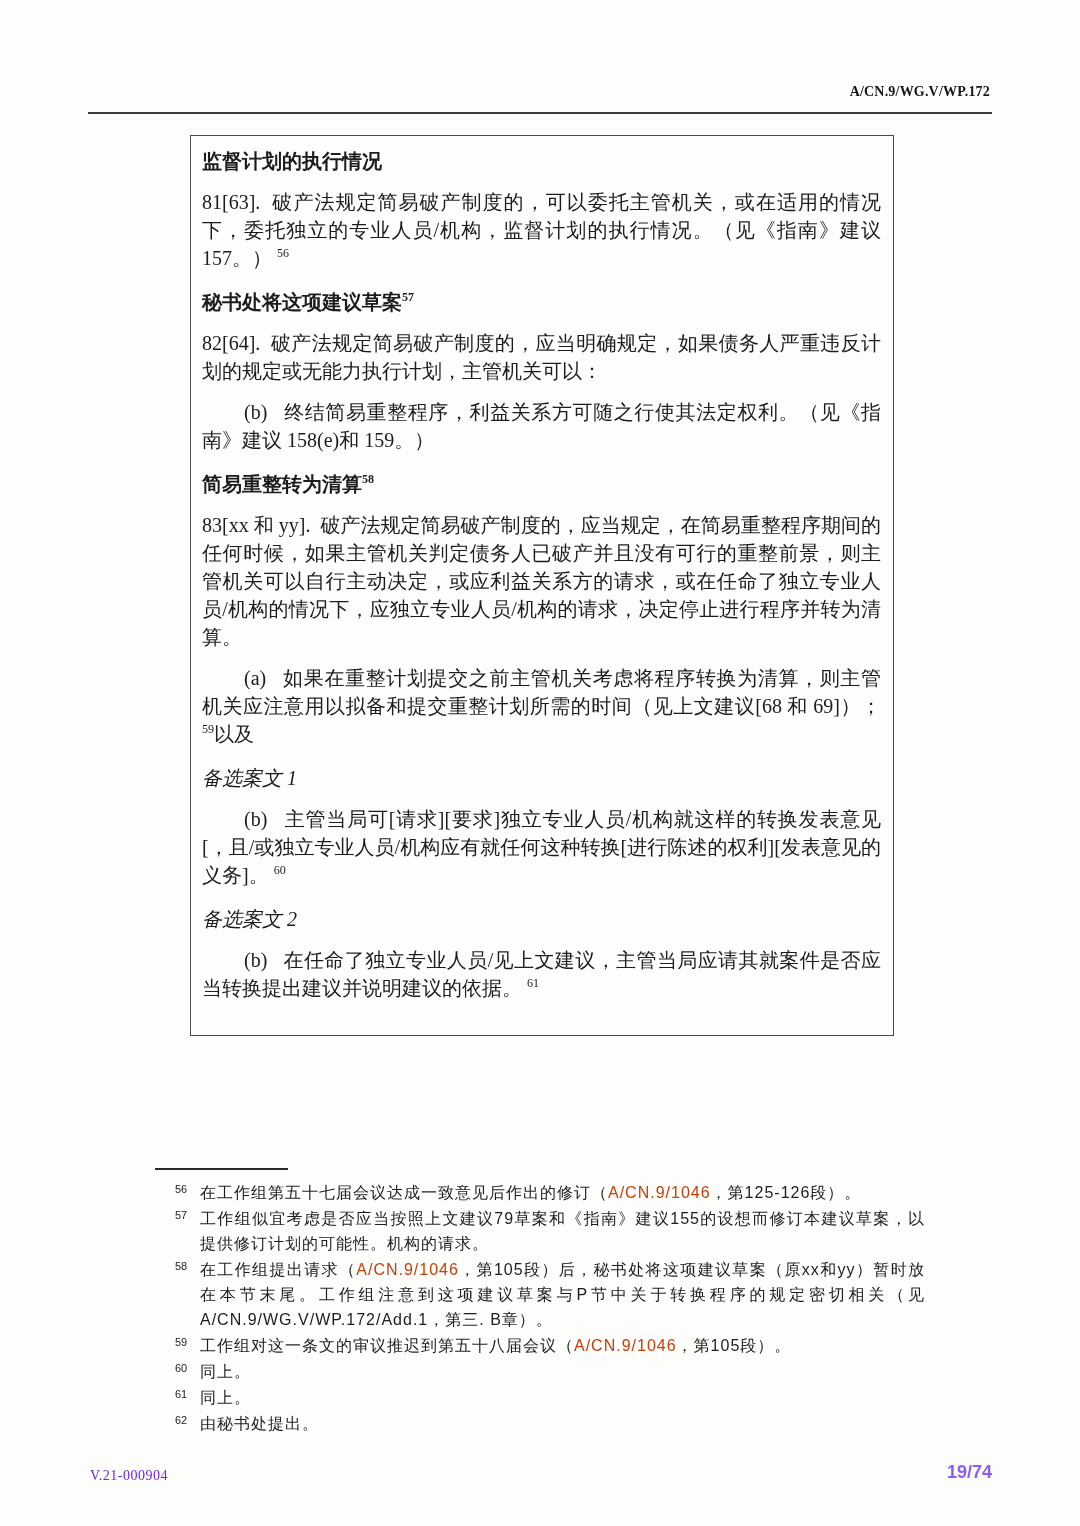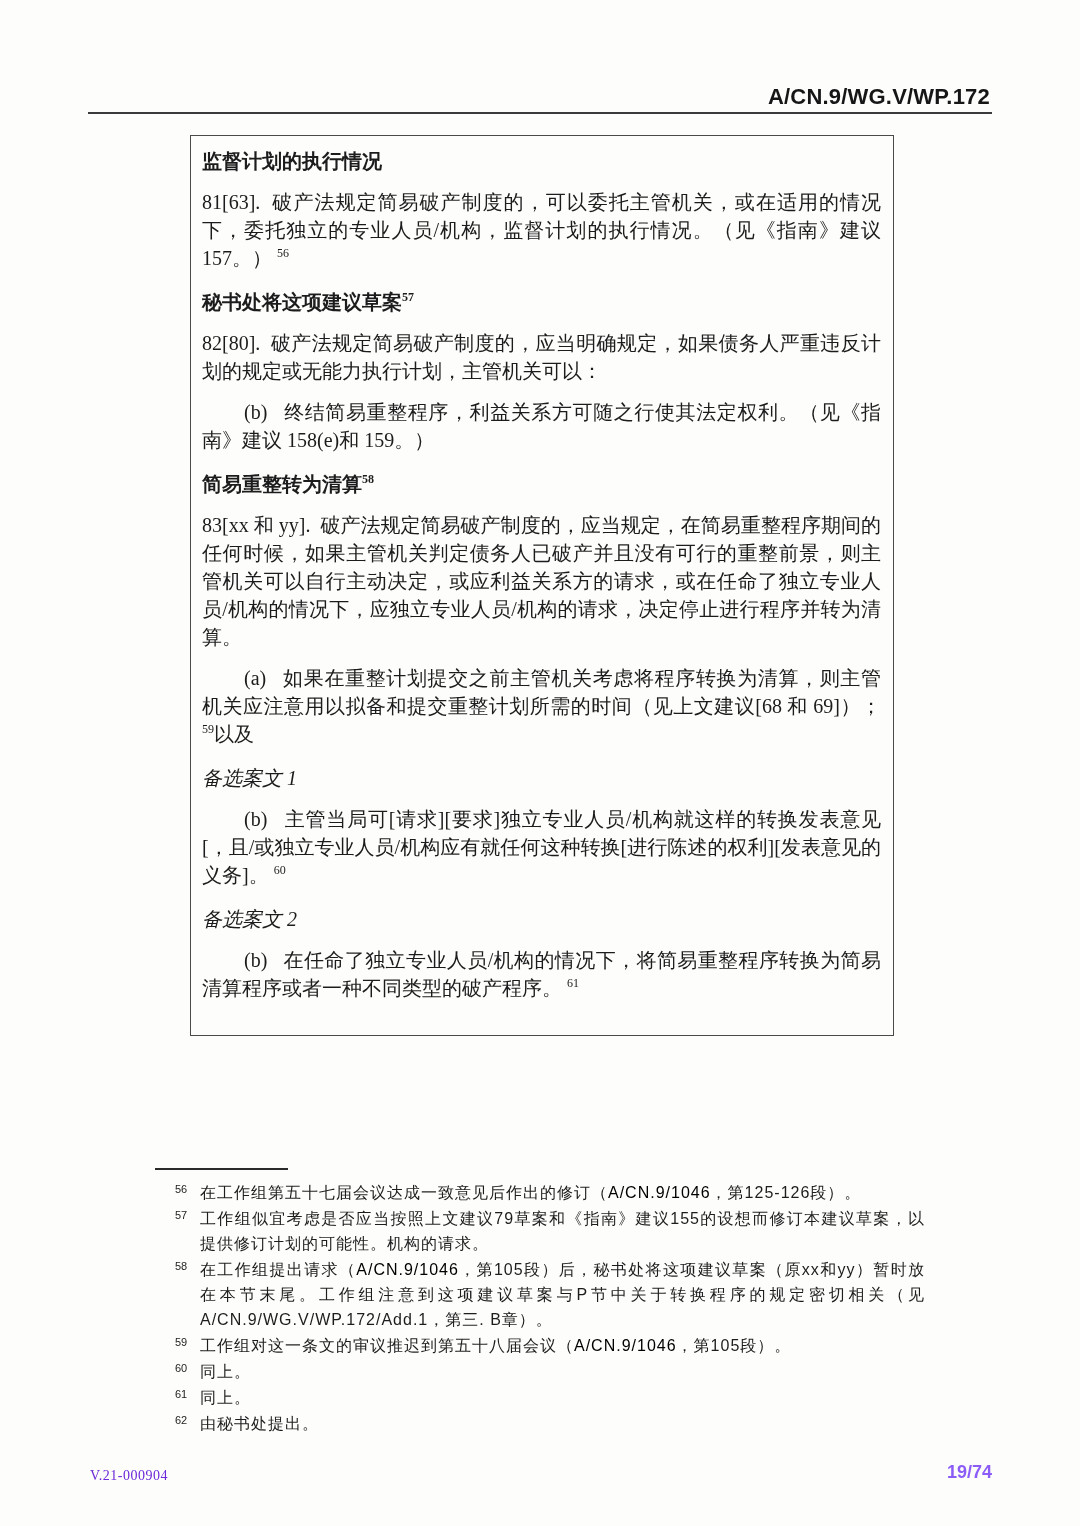--- a/index.html
+++ b/index.html
@@ -6,22 +6,22 @@
   body {
     width: 1080px; height: 1526px;
     position: relative;
     background: #fdfdfc;
     font-family: "Liberation Serif", "DejaVu Serif", serif;
     color: #1c1c1c;
     overflow: hidden;
   }
   .header-symbol {
     position: absolute; top: 84px; right: 90px;
-    font-family: Liberation Sans, sans-serif;
-    font-weight: bold; font-size: 22px; color: #161616;
+    font-family: Liberation Serif, serif;
+    font-weight: bold; font-size: 14px; color: #161616;
     letter-spacing: 0.2px;
     margin-left: 39px;
   }
   .header-rule {
     position: absolute; top: 112px; left: 88px; width: 904px; height: 2px;
     background: #3b3b3b;
   }
   .content-box {
     position: absolute; left: 190px; top: 135px;
     width: 704px; height: 901px;
@@ -49,21 +49,21 @@
     font-family: "Liberation Sans", "DejaVu Sans", sans-serif;
     font-size: 16px; line-height: 25px; color: #1d1d1d;
     letter-spacing: 1px;
   }
   .fn-rule { width: 133px; height: 2px; background: #2a2a2a; margin: 12px 0 10px 0; }
   .fn { position: relative; padding-left: 45px; margin-top: 1px; text-align: justify; }
   .fn-num {
     position: absolute; left: 20px; top: -3px;
     font-size: 11px; letter-spacing: 0;
   }
-  .doc-link { color: #000000; text-decoration: none; cursor: pointer; }
+  .doc-link { color: #c2410c; text-decoration: none; cursor: pointer; }
   .footer-left {
     position: absolute; left: 90px; top: 1468px;
     font-size: 14px; color: #6d28d9; letter-spacing: 0.5px;
   }
   .footer-right {
     position: absolute; right: 88px; top: 1462px;
     font-family: "Liberation Sans", "DejaVu Sans", sans-serif;
     font-weight: bold; font-size: 18px; color: #8b5cf6;
   }
 </style>
@@ -73,38 +73,38 @@
 <div class="header-symbol">A/CN.9/WG.V/WP.172</div>
 <div class="header-rule"></div>
 
 <div class="content-box">
   <h3>监督计划的执行情况</h3>
 
   <p><span>81[63].  破产法规定简易破产制度的，可以委托主管机关，或在适用的情况下，委托独立的专业人员/机构，监督计划的执行情况。（见《指南》建议 157。） </span><sup class="fnref">56</sup></p>
 
   <h3><span>秘书处将这项建议草案</span><sup class="fnref">57</sup></h3>
 
-  <p>82[80].  破产法规定简易破产制度的，应当明确规定，如果债务人严重违反计划的规定或无能力执行计划，主管机关可以：</p>
+  <p>82[64].  破产法规定简易破产制度的，应当明确规定，如果债务人严重违反计划的规定或无能力执行计划，主管机关可以：</p>
 
 
   <p class="para-sub">(b)   终结简易重整程序，利益关系方可随之行使其法定权利。（见《指南》建议 158(e)和 159。）</p>
 
   <h3><span>简易重整转为清算</span><sup class="fnref">58</sup></h3>
 
   <p>83[xx 和 yy].  破产法规定简易破产制度的，应当规定，在简易重整程序期间的任何时候，如果主管机关判定债务人已破产并且没有可行的重整前景，则主管机关可以自行主动决定，或应利益关系方的请求，或在任命了独立专业人员/机构的情况下，应独立专业人员/机构的请求，决定停止进行程序并转为清算。</p>
 
   <p class="para-sub"><span>(a)   如果在重整计划提交之前主管机关考虑将程序转换为清算，则主管机关应注意用以拟备和提交重整计划所需的时间（见上文建议[68 和 69]）； </span><sup class="fnref">59</sup><span>以及</span></p>
 
   <p class="alt-heading">备选案文 1</p>
 
   <p class="para-sub"><span>(b)   主管当局可[请求][要求]独立专业人员/机构就这样的转换发表意见[，且/或独立专业人员/机构应有就任何这种转换[进行陈述的权利][发表意见的义务]。 </span><sup class="fnref">60</sup></p>
 
   <p class="alt-heading">备选案文 2</p>
 
-  <p class="para-sub"><span>(b)   在任命了独立专业人员/机构的情况下，将简易重整程序转换为简易清算程序或者一种不同类型的破产程序。 </span><sup class="fnref">61</sup></p>
+  <p class="para-sub"><span>(b)   在任命了独立专业人员/见上文建议，主管当局应请其就案件是否应当转换提出建议并说明建议的依据。 </span><sup class="fnref">61</sup></p>
 
 </div>
 
 <div class="footnotes">
   <div class="fn-rule"></div>
 
   <div class="fn">
     <span class="fn-num">56</span>
     <span><span>在工作组第五十七届会议达成一致意见后作出的修订（</span><a class="doc-link">A/CN.9/1046</a><span>，第125-126段）。</span></span>
   </div>

